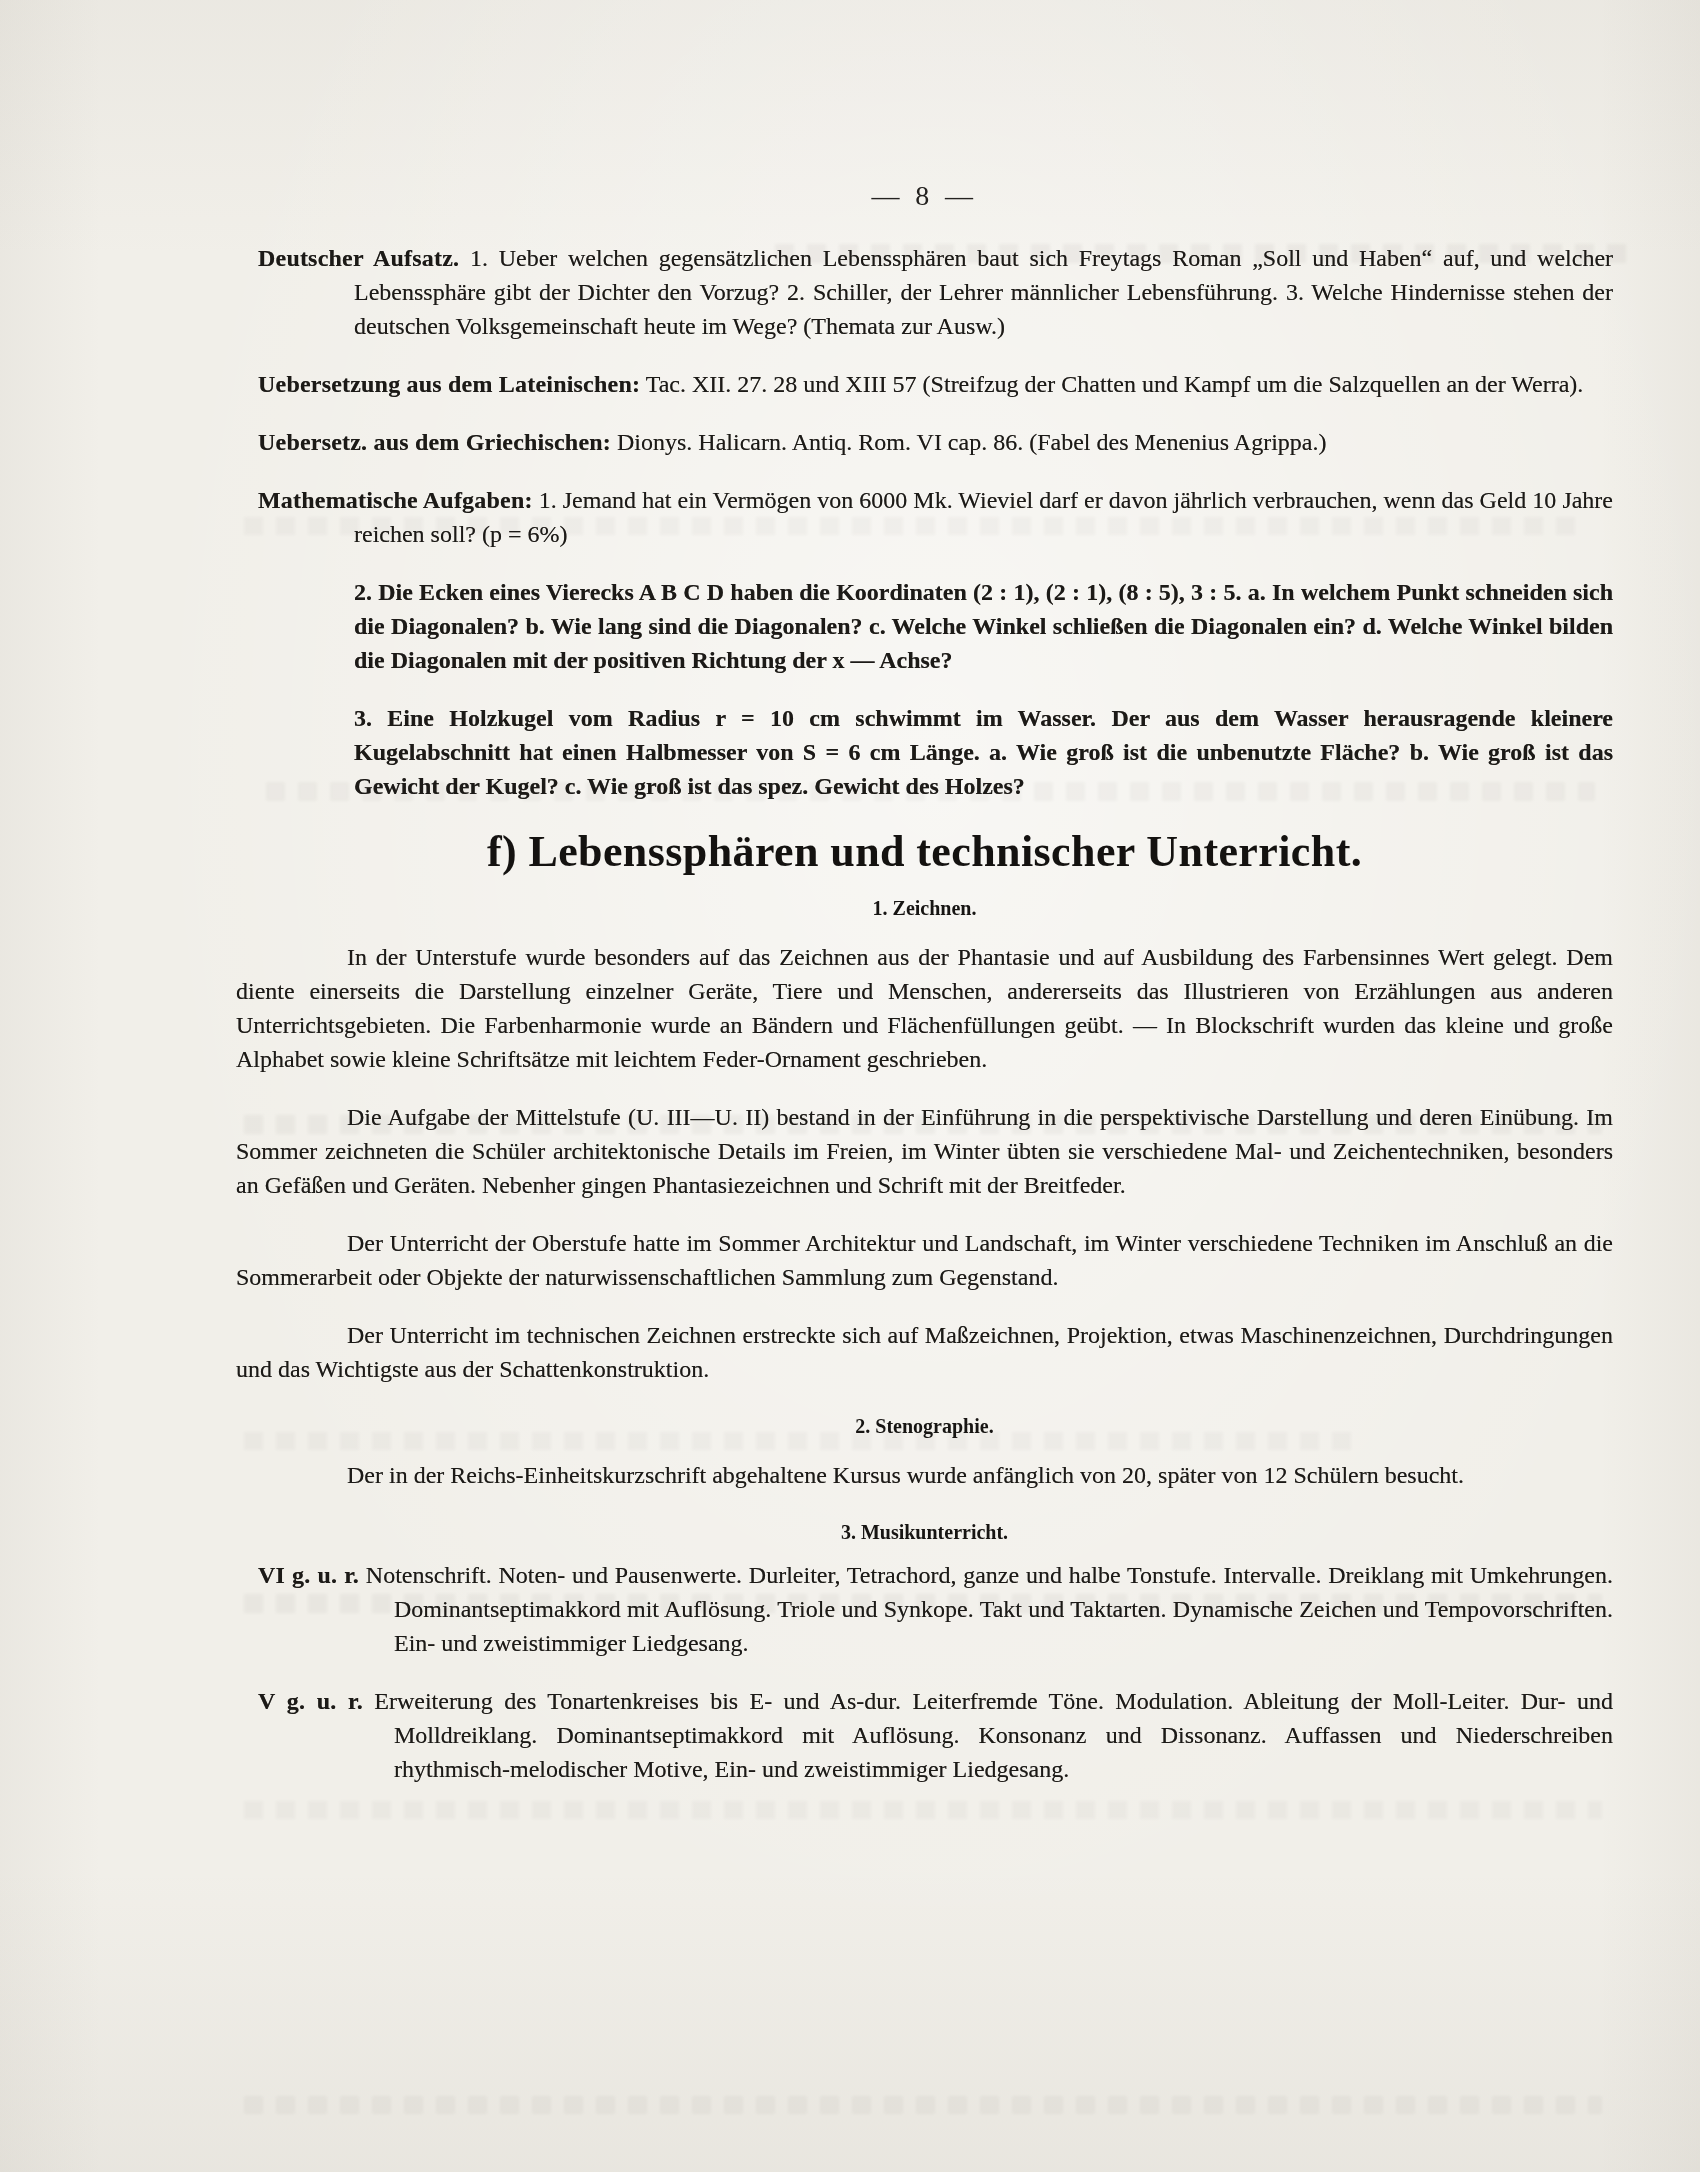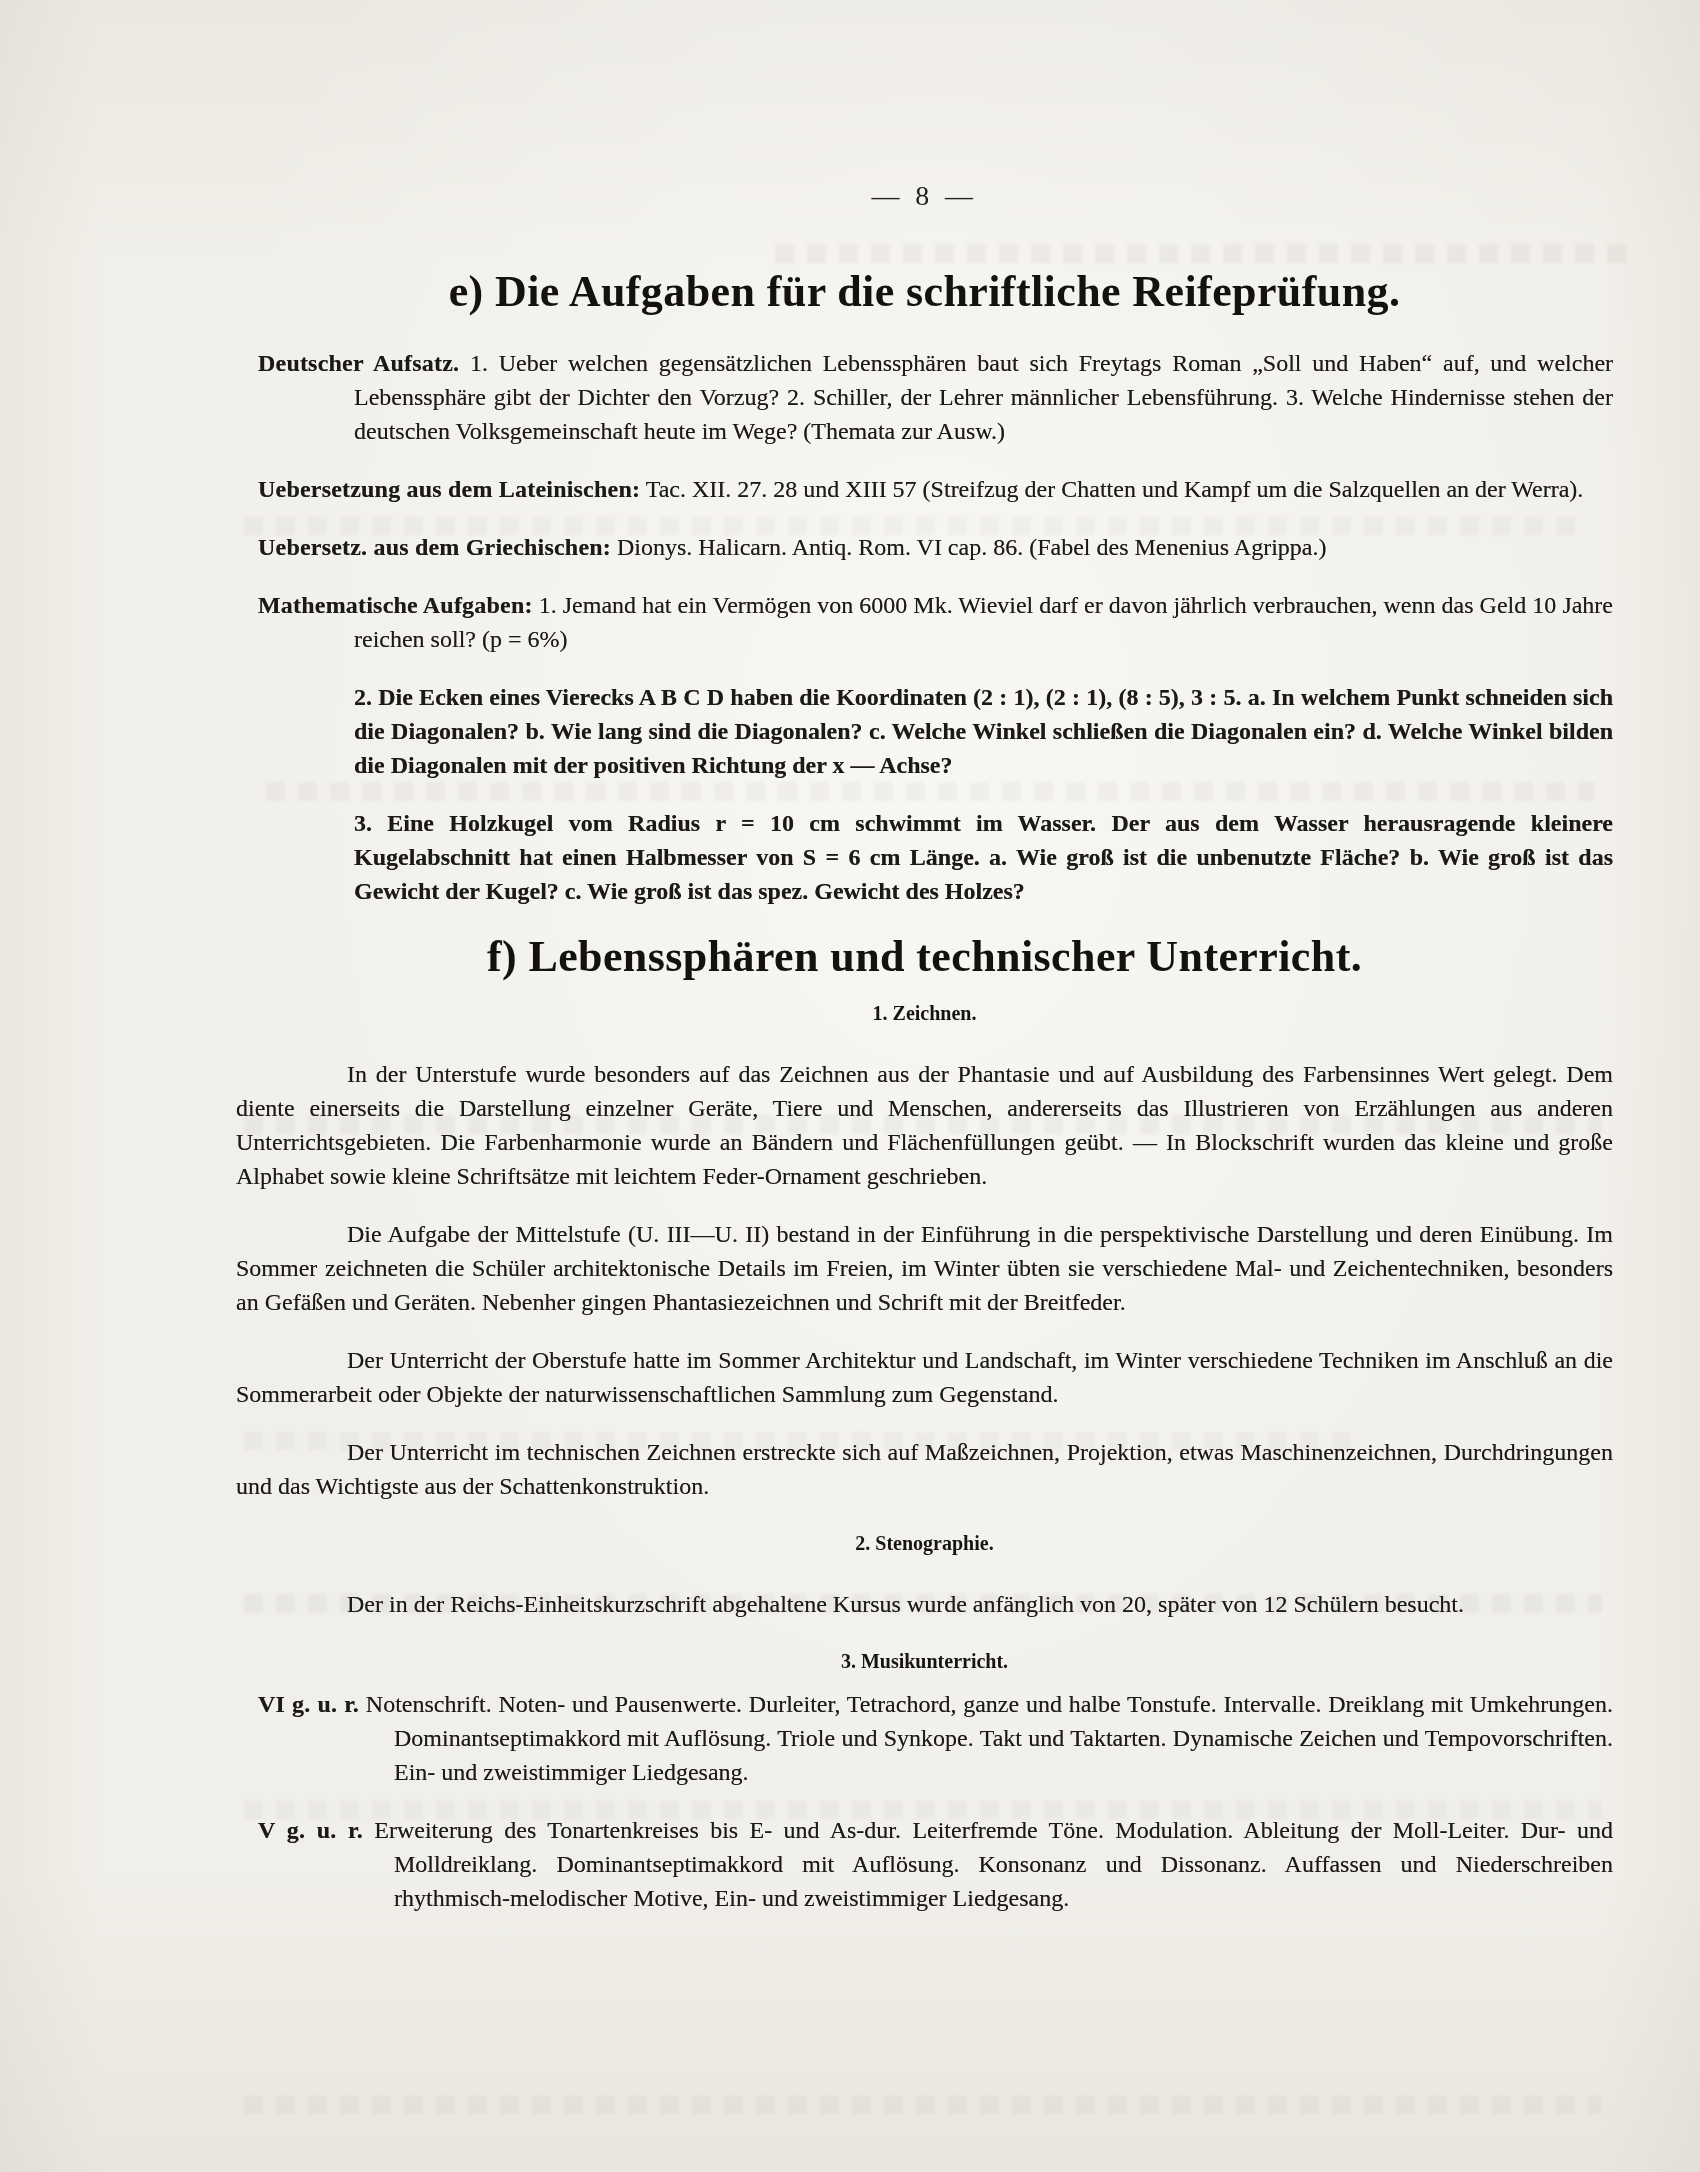--- a/index.html
+++ b/index.html
@@ -97,21 +97,21 @@
   .math-item {
     margin-left: 118px;
     margin-top: 23px;
     font-weight: bold;
   }
 
   .para-f {
     text-indent: 111px;
     margin-top: 1.5px;
   }
-  .para-f.after-sub { margin-top: 28px; }
+  .para-f.after-sub { margin-top: 16px; }
 
   .music-entry {
     padding-left: 158px;
     text-indent: -158px;
     margin-top: 10.3px;
   }
   .music-entry + .music-entry { margin-top: 3px; }
 </style>
 </head>
 <body>
@@ -124,21 +124,20 @@
   <div class="ghost g4"></div>
   <div class="ghost g5"></div>
   <div class="ghost g6"></div>
   <div class="ghost g7"></div>
   <div class="ghost g8"></div>
 
   <div class="text-block">
 
     <div class="pagenum">— 8 —</div>
 
-    <div class="h-main h-e">e) Die Aufgaben für die schriftliche Reifeprüfung.</div>
 
     <p class="body-text para-e first"><span class="lead">Deutscher Aufsatz.</span> <span>1. Ueber welchen gegensätzlichen Lebenssphären baut sich Freytags Roman „Soll und Haben“ auf, und welcher Lebenssphäre gibt der Dichter den Vorzug? 2. Schiller, der Lehrer männlicher Lebensführung. 3. Welche Hindernisse stehen der deutschen Volksgemeinschaft heute im Wege? (Themata zur Ausw.)</span></p>
 
     <p class="body-text para-e"><span class="lead">Uebersetzung aus dem Lateinischen:</span> <span>Tac. XII. 27. 28 und XIII 57 (Streifzug der Chatten und Kampf um die Salzquellen an der Werra).</span></p>
 
     <p class="body-text para-e"><span class="lead">Uebersetz. aus dem Griechischen:</span> <span>Dionys. Halicarn. Antiq. Rom. VI cap. 86. (Fabel des Menenius Agrippa.)</span></p>
 
     <p class="body-text para-e"><span class="lead">Mathematische Aufgaben:</span> <span>1. Jemand hat ein Vermögen von 6000 Mk. Wieviel darf er davon jährlich verbrauchen, wenn das Geld 10 Jahre reichen soll? (p = 6%)</span></p>
 
     <p class="body-text math-item">2. Die Ecken eines Vierecks A B C D haben die Koordinaten (2 : 1), (2 : 1), (8 : 5), 3 : 5. a. In welchem Punkt schneiden sich die Diagonalen? b. Wie lang sind die Diagonalen? c. Welche Winkel schließen die Diagonalen ein? d. Welche Winkel bilden die Diagonalen mit der positiven Richtung der x — Achse?</p>

